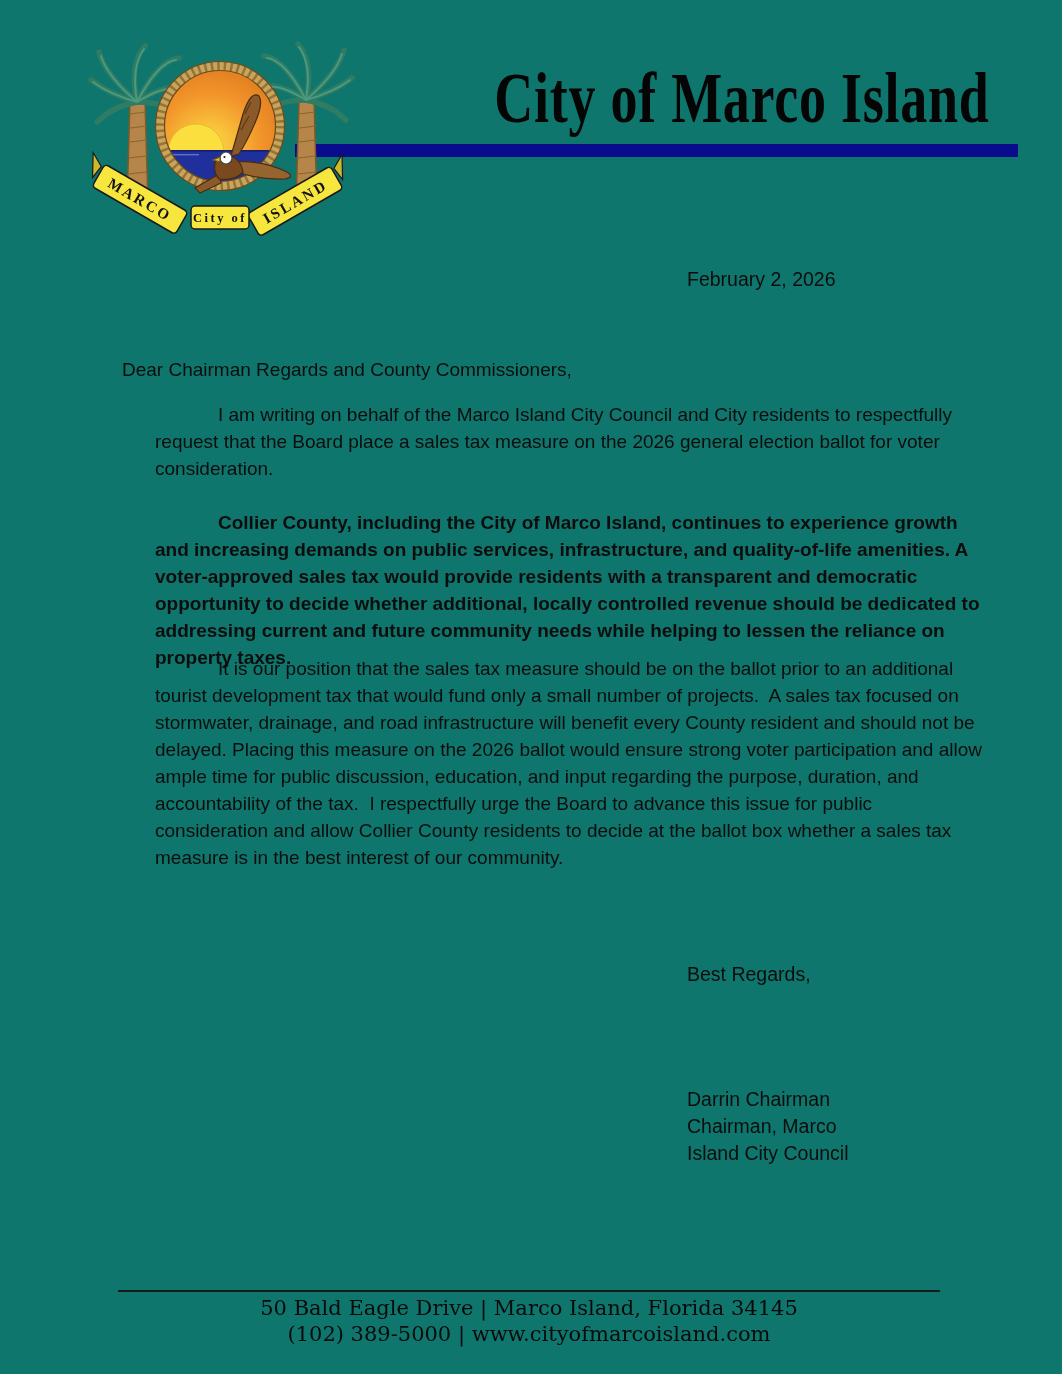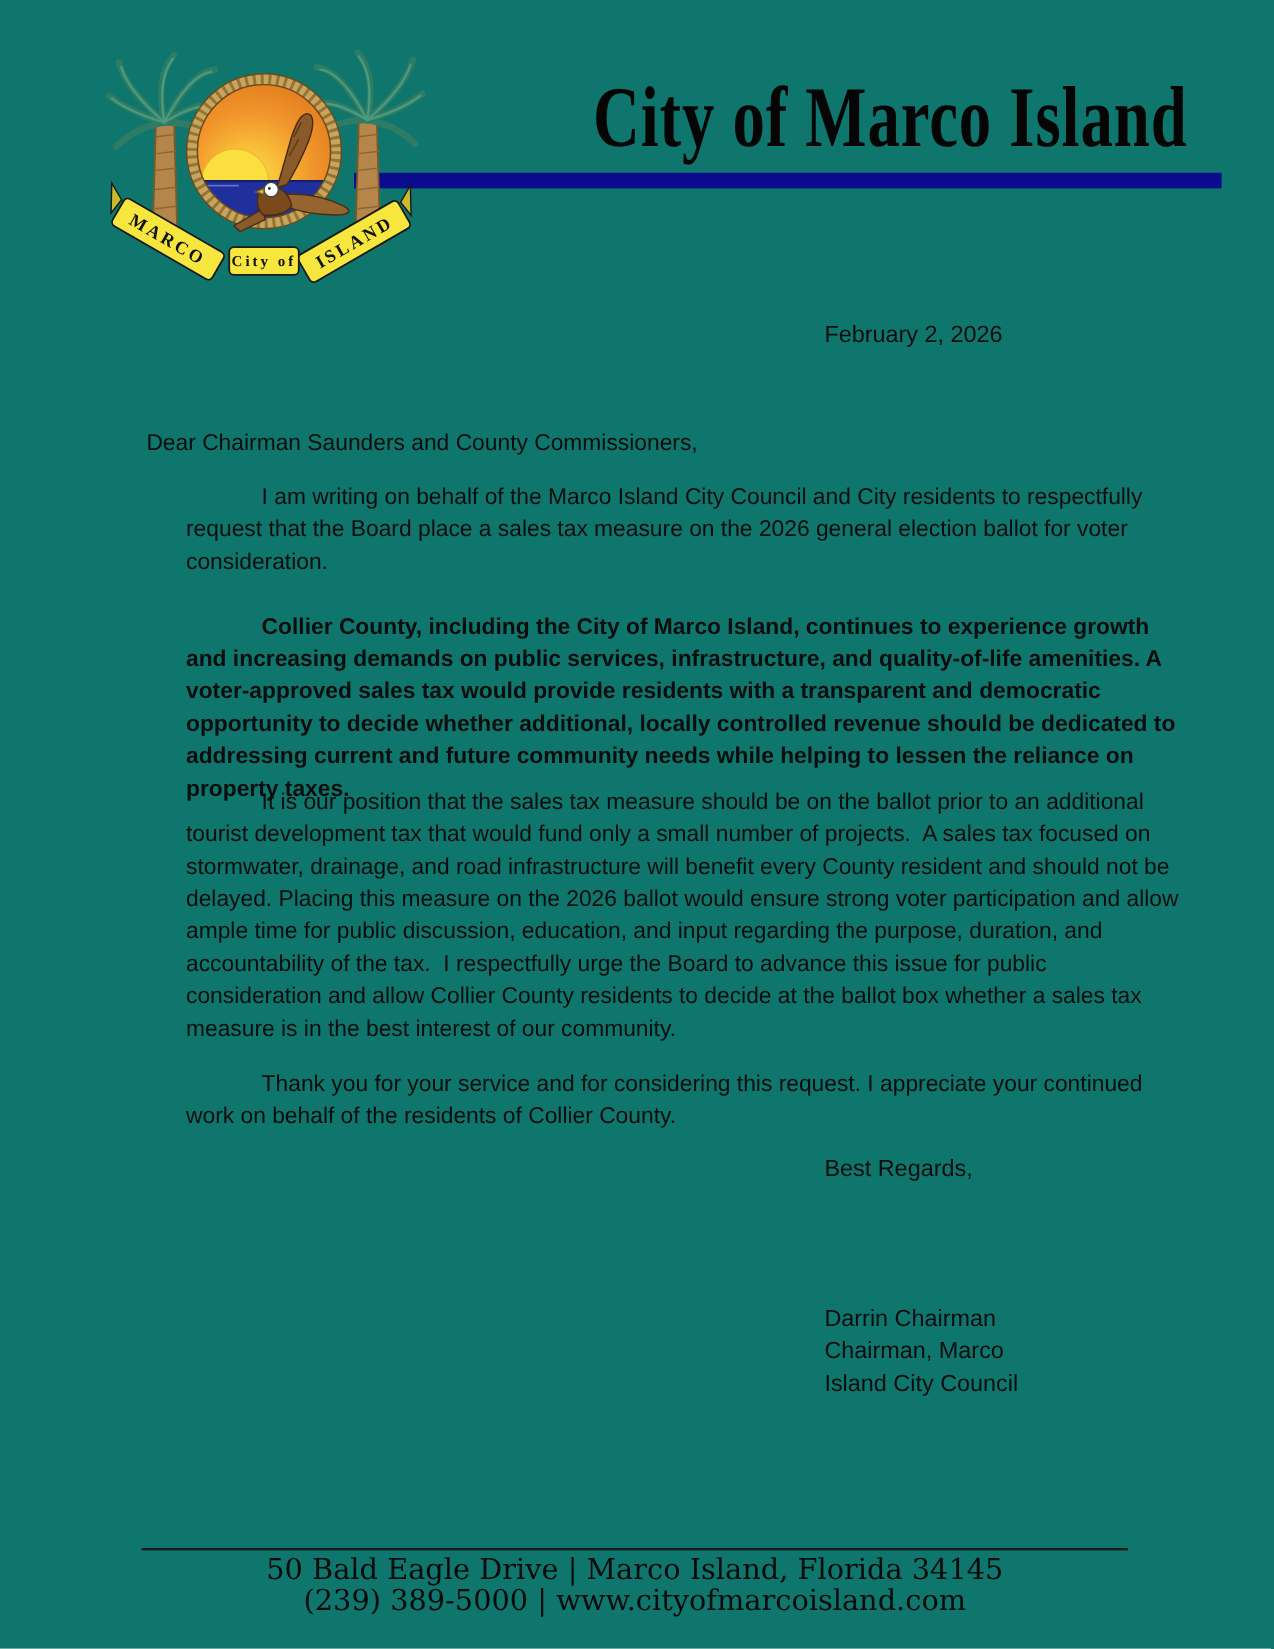--- a/index.html
+++ b/index.html
@@ -24,21 +24,21 @@
   .para-1{top:401px;}
   .para-2{top:509px;font-weight:bold;}
   .para-3{top:655px;}
   .para-4{top:890px;}
   .closing-line{position:absolute;left:687px;top:961px;font-size:19.5px;line-height:27px;text-align:center;}
   .signature-block{position:absolute;left:687px;top:1086px;font-size:19.5px;line-height:27px;}
   
   .footer-rule{position:absolute;left:118px;top:1290px;width:822px;height:2px;background:#1a1a1a;}
   .footer{
     position:absolute;left:118px;top:1295px;width:822px;text-align:center;
-    font-family:"DejaVu Serif","Liberation Serif",serif;font-size:24px;line-height:26px;color:#0a0a0a;
+    font-family:"DejaVu Serif","Liberation Serif",serif;font-size:21px;line-height:26px;color:#0a0a0a;
   }
   .ribbon-text{font-family:"Liberation Serif",serif;font-weight:bold;letter-spacing:2.5px;fill:#111;}
 </style>
 </head>
 <body>
 
 <div class="page">
 
   <div class="accent-bar"></div>
 
@@ -135,34 +135,33 @@
         <rect x="0" y="0" width="96" height="26" rx="4" fill="#f7e63e" stroke="#1a1a1a" stroke-width="1.5"></rect>
         <text class="ribbon-text" x="48" y="18.5" text-anchor="middle" font-size="15">ISLAND</text>
       </g>
       <rect x="106" y="166" width="58" height="23" rx="4" fill="#f7e63e" stroke="#1a1a1a" stroke-width="1.5"></rect>
       <text class="ribbon-text" x="135" y="182" text-anchor="middle" font-size="12.5" letter-spacing="0.5">City of</text>
     </g>
   </svg>
 
   <div class="date-line">February 2, 2026</div>
 
-  <div class="block salutation">Dear Chairman Saunders and County Commissioners,</div>
+  <div class="block salutation">Dear Chairman Regards and County Commissioners,</div>
 
   <div class="block indent para-1">I am writing on behalf of the Marco Island City Council and City residents to respectfully request that the Board place a sales tax measure on the 2026 general election ballot for voter consideration.</div>
   <div class="block indent para-2">Collier County, including the City of Marco Island, continues to experience growth and increasing demands on public services, infrastructure, and quality-of-life amenities. A voter-approved sales tax would provide residents with a transparent and democratic opportunity to decide whether additional, locally controlled revenue should be dedicated to addressing current and future community needs while helping to lessen the reliance on property taxes.</div>
   <div class="block indent para-3">It is our position that the sales tax measure should be on the ballot prior to an additional tourist development tax that would fund only a small number of projects.  A sales tax focused on stormwater, drainage, and road infrastructure will benefit every County resident and should not be delayed. Placing this measure on the 2026 ballot would ensure strong voter participation and allow ample time for public discussion, education, and input regarding the purpose, duration, and accountability of the tax.  I respectfully urge the Board to advance this issue for public consideration and allow Collier County residents to decide at the ballot box whether a sales tax measure is in the best interest of our community.</div>
-  <div class="block indent para-4">Thank you for your service and for considering this request. I appreciate your continued work on behalf of the residents of Collier County.</div>
 
   <div class="closing-line">Best Regards,</div>
 
   <div class="signature-block">
     <div>Darrin Chairman</div>
     <div>Chairman, Marco</div>
     <div>Island City Council</div>
   </div>
 
   <div class="footer-rule"></div>
   <div class="footer">
     <div>50 Bald Eagle Drive | Marco Island, Florida 34145</div>
-    <div>(239) 389-5000 | www.cityofmarcoisland.com</div>
+    <div>(102) 389-5000 | www.cityofmarcoisland.com</div>
   </div>
 
 </div>
 
 </body></html>

